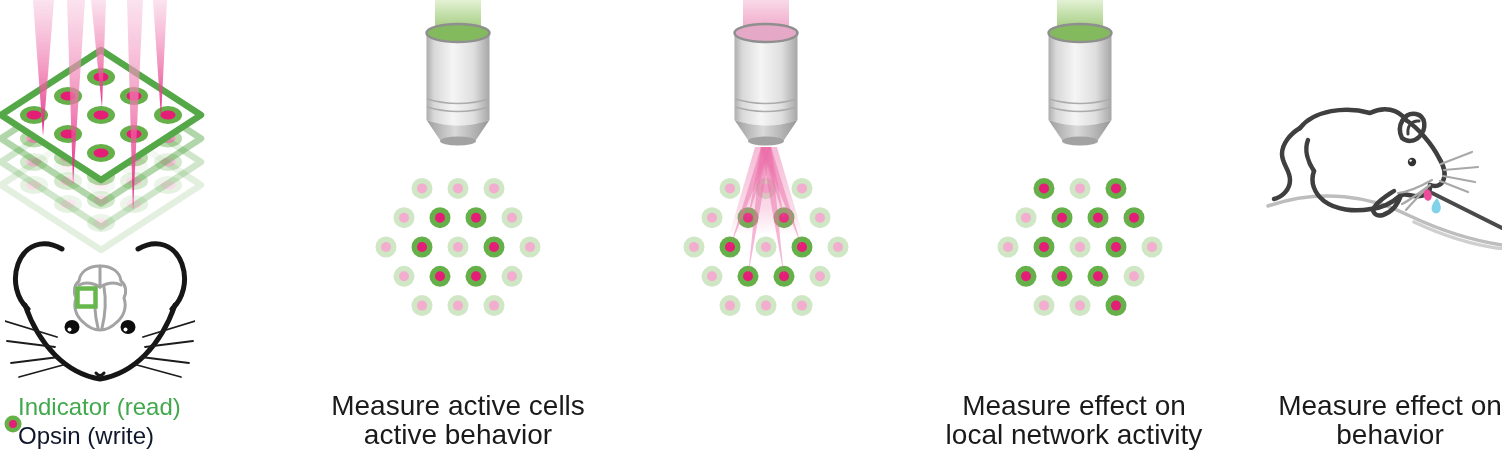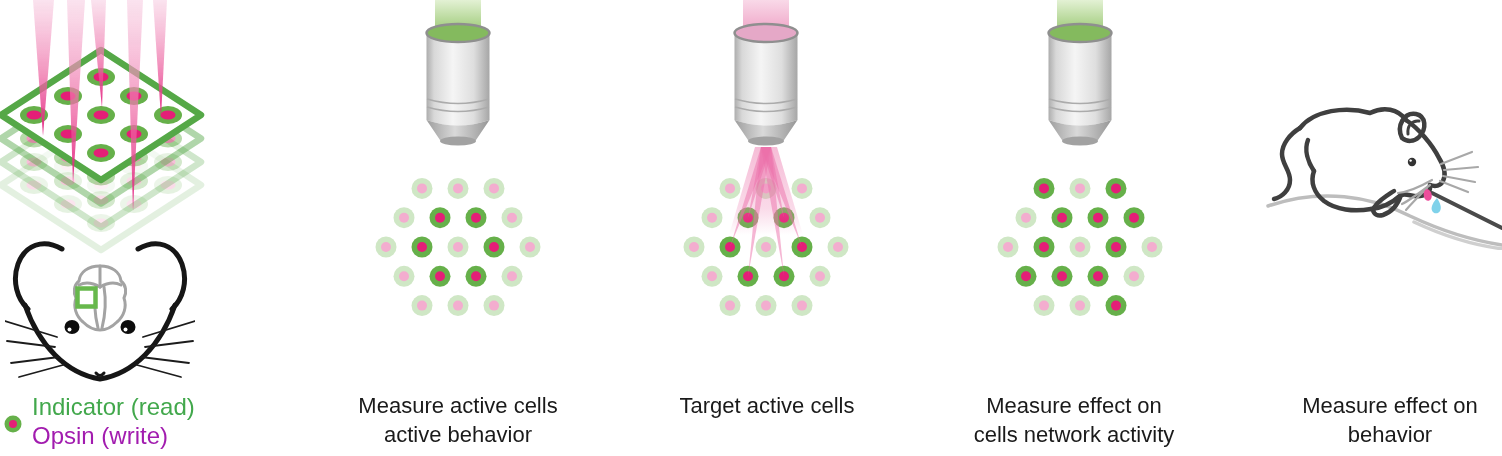--- a/index.html
+++ b/index.html
@@ -3,24 +3,24 @@
 <meta charset="utf-8">
 <style>
   html,body{margin:0;padding:0;background:#ffffff;}
   .figure{
     position:relative;width:1502px;height:456px;background:#ffffff;
     font-family:"Liberation Sans","DejaVu Sans",sans-serif;overflow:hidden;
   }
   .abs{position:absolute;}
   .caption{
     position:absolute;top:391px;width:340px;text-align:center;
-    font-size:22px;line-height:29px;color:#1a1a1a;
+    font-size:28px;line-height:29px;color:#1a1a1a;
   }
   .legend-label{
-    position:absolute;left:32px;font-size:24px;line-height:29px;white-space:nowrap;
+    position:absolute;left:18px;font-size:24px;line-height:29px;white-space:nowrap;
   }
 </style>
 </head>
 <body>
 
 <div class="figure">
 
   <svg class="abs" style="left:0;top:0;" width="215" height="256" viewBox="0 0 215 256">
     <defs>
       <linearGradient id="wbeam" x1="0" y1="0" x2="0" y2="1">
@@ -101,21 +101,21 @@
       <circle cx="120.5" cy="92.5" r="2" fill="#ffffff"></circle>
     </g>
   </svg>
 
   <div>
     <svg class="abs" style="left:0;top:411px;" width="26" height="26" viewBox="0 0 26 26">
       <circle cx="13" cy="13" r="8.5" fill="#66B04A"></circle>
       <circle cx="13" cy="13" r="4" fill="#E41E77"></circle>
     </svg>
     <div class="legend-label" style="top: 392px; color: rgb(66, 168, 76);">Indicator (read)</div>
-    <div class="legend-label" style="top: 421px; color: #a21caf;">Opsin (write)</div>
+    <div class="legend-label" style="top: 421px; color: #0f172a;">Opsin (write)</div>
   </div>
 
   <svg class="abs" style="left:343px;top:0;" width="230" height="340" viewBox="0 0 230 340">
     <defs>
       <linearGradient id="body1" x1="0" y1="0" x2="1" y2="0">
         <stop offset="0" stop-color="#ADADAD"></stop>
           <stop offset="0.12" stop-color="#D8D8D8"></stop>
         <stop offset="0.42" stop-color="#F5F5F5"></stop>
           <stop offset="0.75" stop-color="#DEDEDE"></stop>
         <stop offset="1" stop-color="#A6A6A6"></stop>
@@ -366,24 +366,23 @@
     <circle cx="146.6" cy="62.6" r="1.2" fill="#ffffff"></circle>
     <path d="M163,91 C167,92 169,97 167,101 C165,104 161,103 160,99 C159,95 160,92 163,91 Z" fill="#EC4D9B"></path>
     <path d="M173,100 C176,105 178,109 176,113 C174,116.5 169,116 167.8,112 C166.8,108.6 169.5,103.8 173,100 Z" fill="#7FD2EA"></path>
   </svg>
 
   <div class="caption" style="left: 288px; color: rgb(26, 26, 26);">
     <div>Measure active cells</div>
     <div>active behavior</div>
   </div>
   <div class="caption" style="left: 597px; color: rgb(26, 26, 26);">
-    <div>Target active cells</div>
   </div>
   <div class="caption" style="left: 904px; color: rgb(26, 26, 26);">
     <div>Measure effect on</div>
-    <div>cells network activity</div>
+    <div>local network activity</div>
   </div>
   <div class="caption" style="left: 1220px; color: rgb(26, 26, 26);">
     <div>Measure effect on</div>
     <div>behavior</div>
   </div>
 
 </div>
 
 </body></html>

